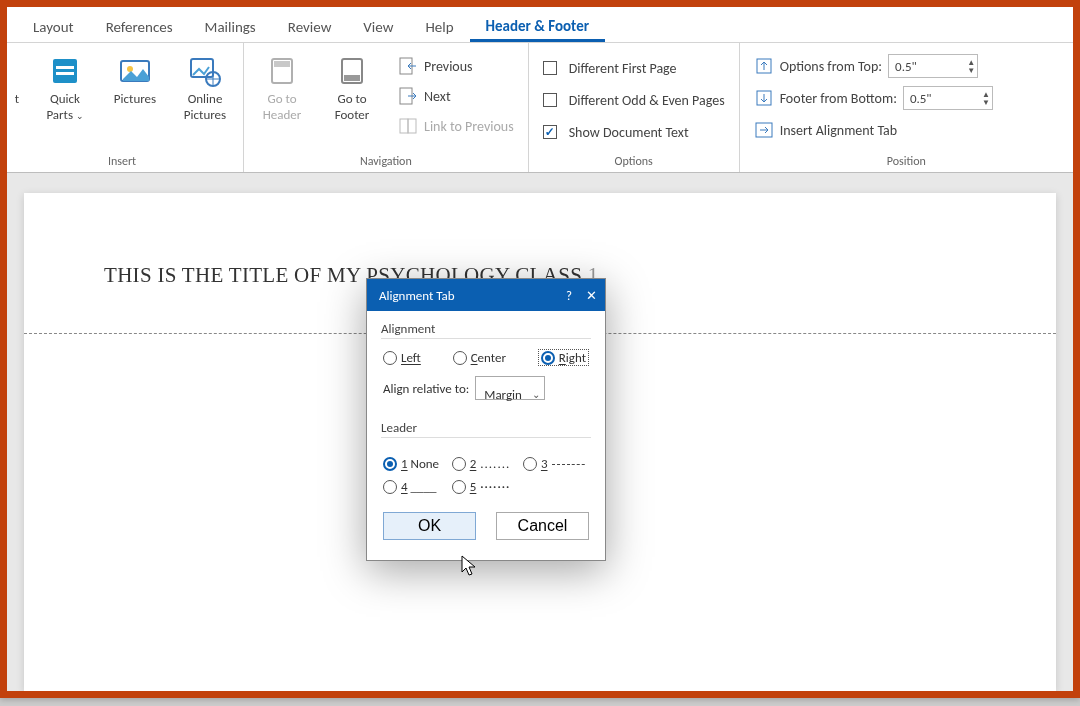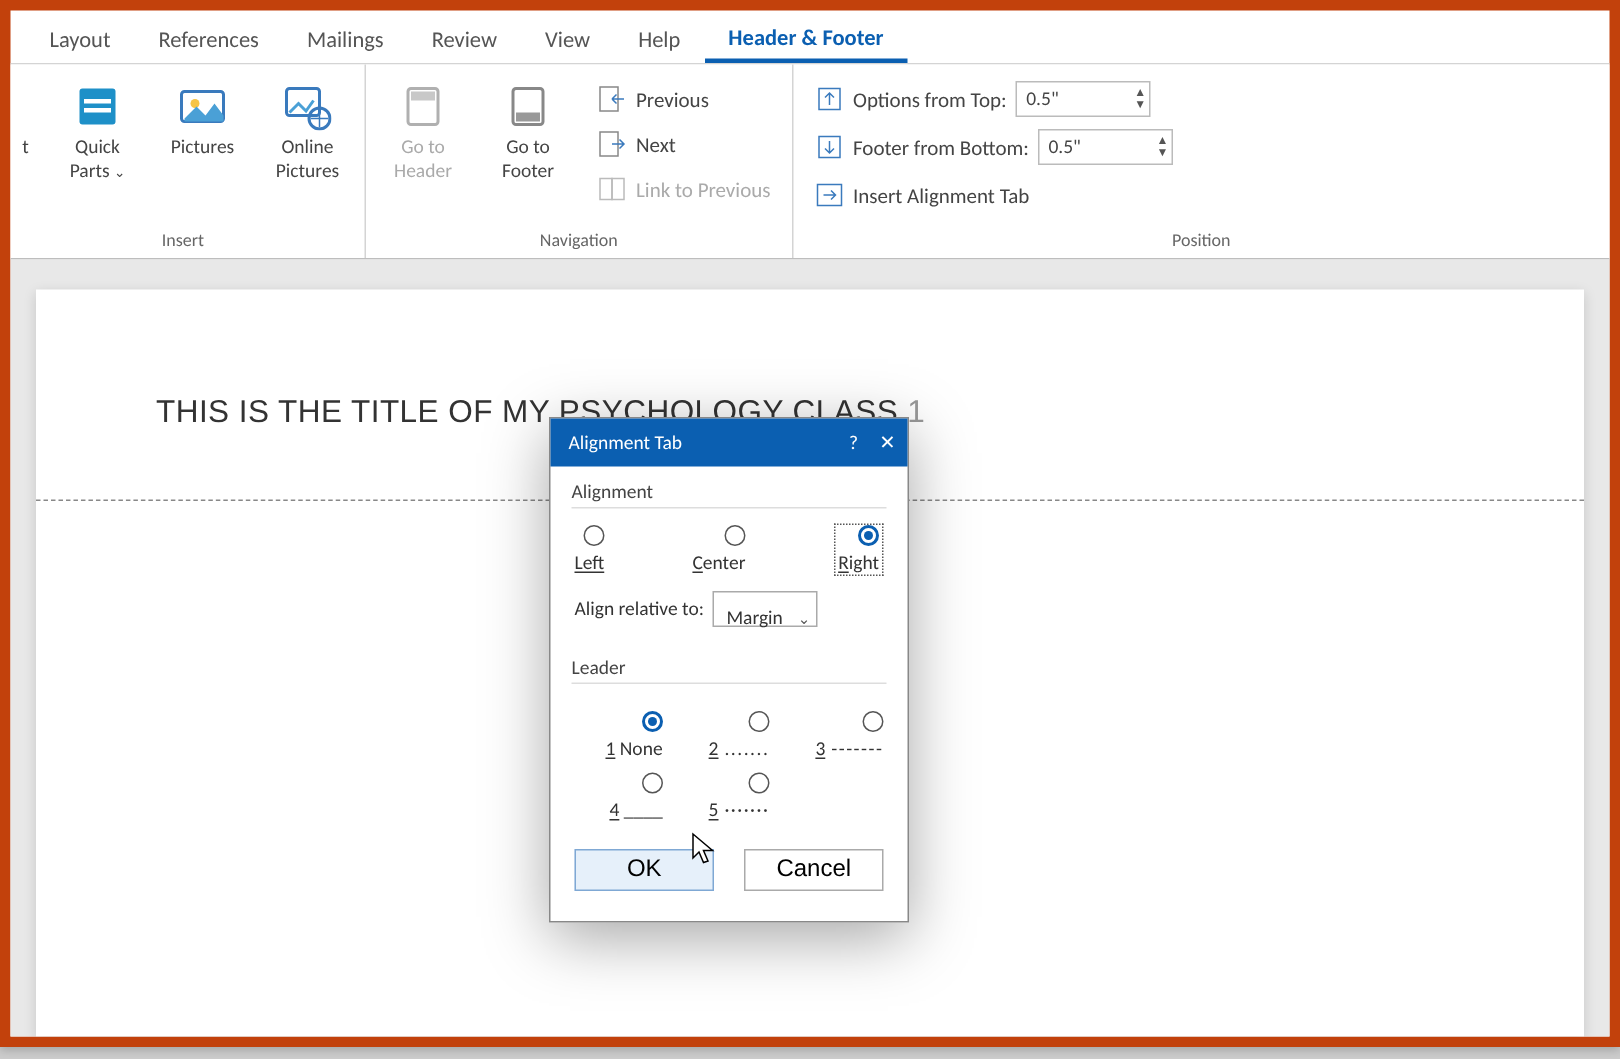--- a/index.html
+++ b/index.html
@@ -70,40 +70,40 @@
   .spin-input { border:1px solid #bbb; height:24px; width:90px; display:flex; align-items:center; justify-content:space-between; padding:0 2px 0 6px; font-size:13px;}
   .spin-btns { display:flex; flex-direction:column; font-size:8px; color:#555; line-height:1; cursor:pointer; }
   
   .doc-area { flex:1; background:#e8e8e8; position:relative; overflow:hidden; padding-top:20px;}
   .page {
     background:#fff; width:1032px; margin: 0 auto; height:100%;
     box-shadow: 0 2px 8px rgba(0,0,0,0.15);
     position:relative;
     padding: 70px 80px 0 80px;
   }
-  .header-text { font-family: Liberation Sans, sans-serif; font-size:21px; letter-spacing:0.3px;}
+  .header-text { font-family: Liberation Serif, serif; font-size:21px; letter-spacing:0.3px;}
   .header-sep { position:absolute; left:0; right:0; top:140px; border-top:1px dashed #888;}
   
   .dialog {
     position:absolute; left:366px; top:278px; width:240px;
     background:#fff; border:1px solid #888;
     box-shadow: 0 10px 40px rgba(0,0,0,0.35);
     font-size:13px; color:#333;
   }
   .dlg-title {
     background:#0b5fb1; color:#fff; height:32px; display:flex; align-items:center; justify-content:space-between;
     padding: 0 8px 0 12px; font-size:13px;
   }
   .dlg-title-right { display:flex; gap:14px; align-items:center;}
   .dlg-close, .dlg-help { cursor:pointer;}
   .dlg-body { padding: 10px 14px 12px 14px;}
   .dlg-section-label { font-size:13px; color:#444; margin-bottom:2px;}
   .dlg-section { border-top:1px solid #ddd; padding:10px 2px 8px 2px;}
   .radio-row { display:flex; gap:16px; align-items:center; margin-bottom:10px;}
-  .radio { display:inline-flex; align-items:flex-end; gap:4px; cursor:pointer; font-size:13px;flex-direction:column;}
+  .radio { display:inline-flex; align-items:flex-end; gap:4px; cursor:pointer; font-size:13px;}
   .radio-dot { width:14px; height:14px; border:1px solid #555; border-radius:50%; display:inline-flex; align-items:center; justify-content:center; background:#fff;}
   .radio.sel .radio-dot { border:2px solid #0b5fb1;}
   .radio.sel .radio-dot::after { content:""; width:6px; height:6px; background:#0b5fb1; border-radius:50%;}
   .u { text-decoration: underline; text-underline-offset:2px;}
   .combo { margin-left:6px; border:1px solid #aaa; height:24px; display:inline-flex; align-items:center; padding:12px 4px 0 8px; gap:10px; font-size:13px;}
   .combo .chev { font-size:10px; color:#555;}
   .leader-grid { display:grid; grid-template-columns: auto auto auto; column-gap:10px; row-gap:8px; margin-top:8px; align-items:center;}
   .btn-row { display:flex; gap:20px; margin-top:18px; justify-content:center;}
   .dlg-btn { width:108px; height:28px; border:1px solid #aaa; background:#fff; cursor:pointer; font-size:16px;}
   .dlg-btn.primary { background:#e6f0fa; border:1px solid #7fa8d4;}
@@ -207,20 +207,39 @@
                   <rect x="10" y="3" width="8" height="14" fill="none" stroke="#bbb"></rect>
                 </svg>
               </span>
             <span>Link to Previous</span>
           </div>
         </div>
       </div>
       <div class="group-label">Navigation</div>
     </div>
 
+    <div class="group">
+      <div class="group-body">
+        <div style="display:flex;flex-direction:column;gap:6px;padding-top:6px;">
+          <div class="small-row">
+            <span class="checkbox"></span>
+            <span>Different First Page</span>
+          </div>
+          <div class="small-row">
+            <span class="checkbox"></span>
+            <span>Different Odd &amp; Even Pages</span>
+          </div>
+          <div class="small-row">
+            <span class="checkbox checked"></span>
+            <span>Show Document Text</span>
+          </div>
+        </div>
+      </div>
+      <div class="group-label">Options</div>
+    </div>
 
     <div class="group" style="border-right:none;flex:1;">
       <div class="group-body">
         <div style="display:flex;flex-direction:column;gap:6px;padding-top:4px;">
           <div class="small-row">
             <span class="small-ico">
                 <svg viewBox="0 0 20 20" width="20" height="20">
                   <rect x="3" y="3" width="14" height="14" fill="none" stroke="#3a7abd"></rect>
                   <path d="M10 6 V14 M7 9 L10 6 L13 9" stroke="#3a7abd" fill="none"></path>
                 </svg>

